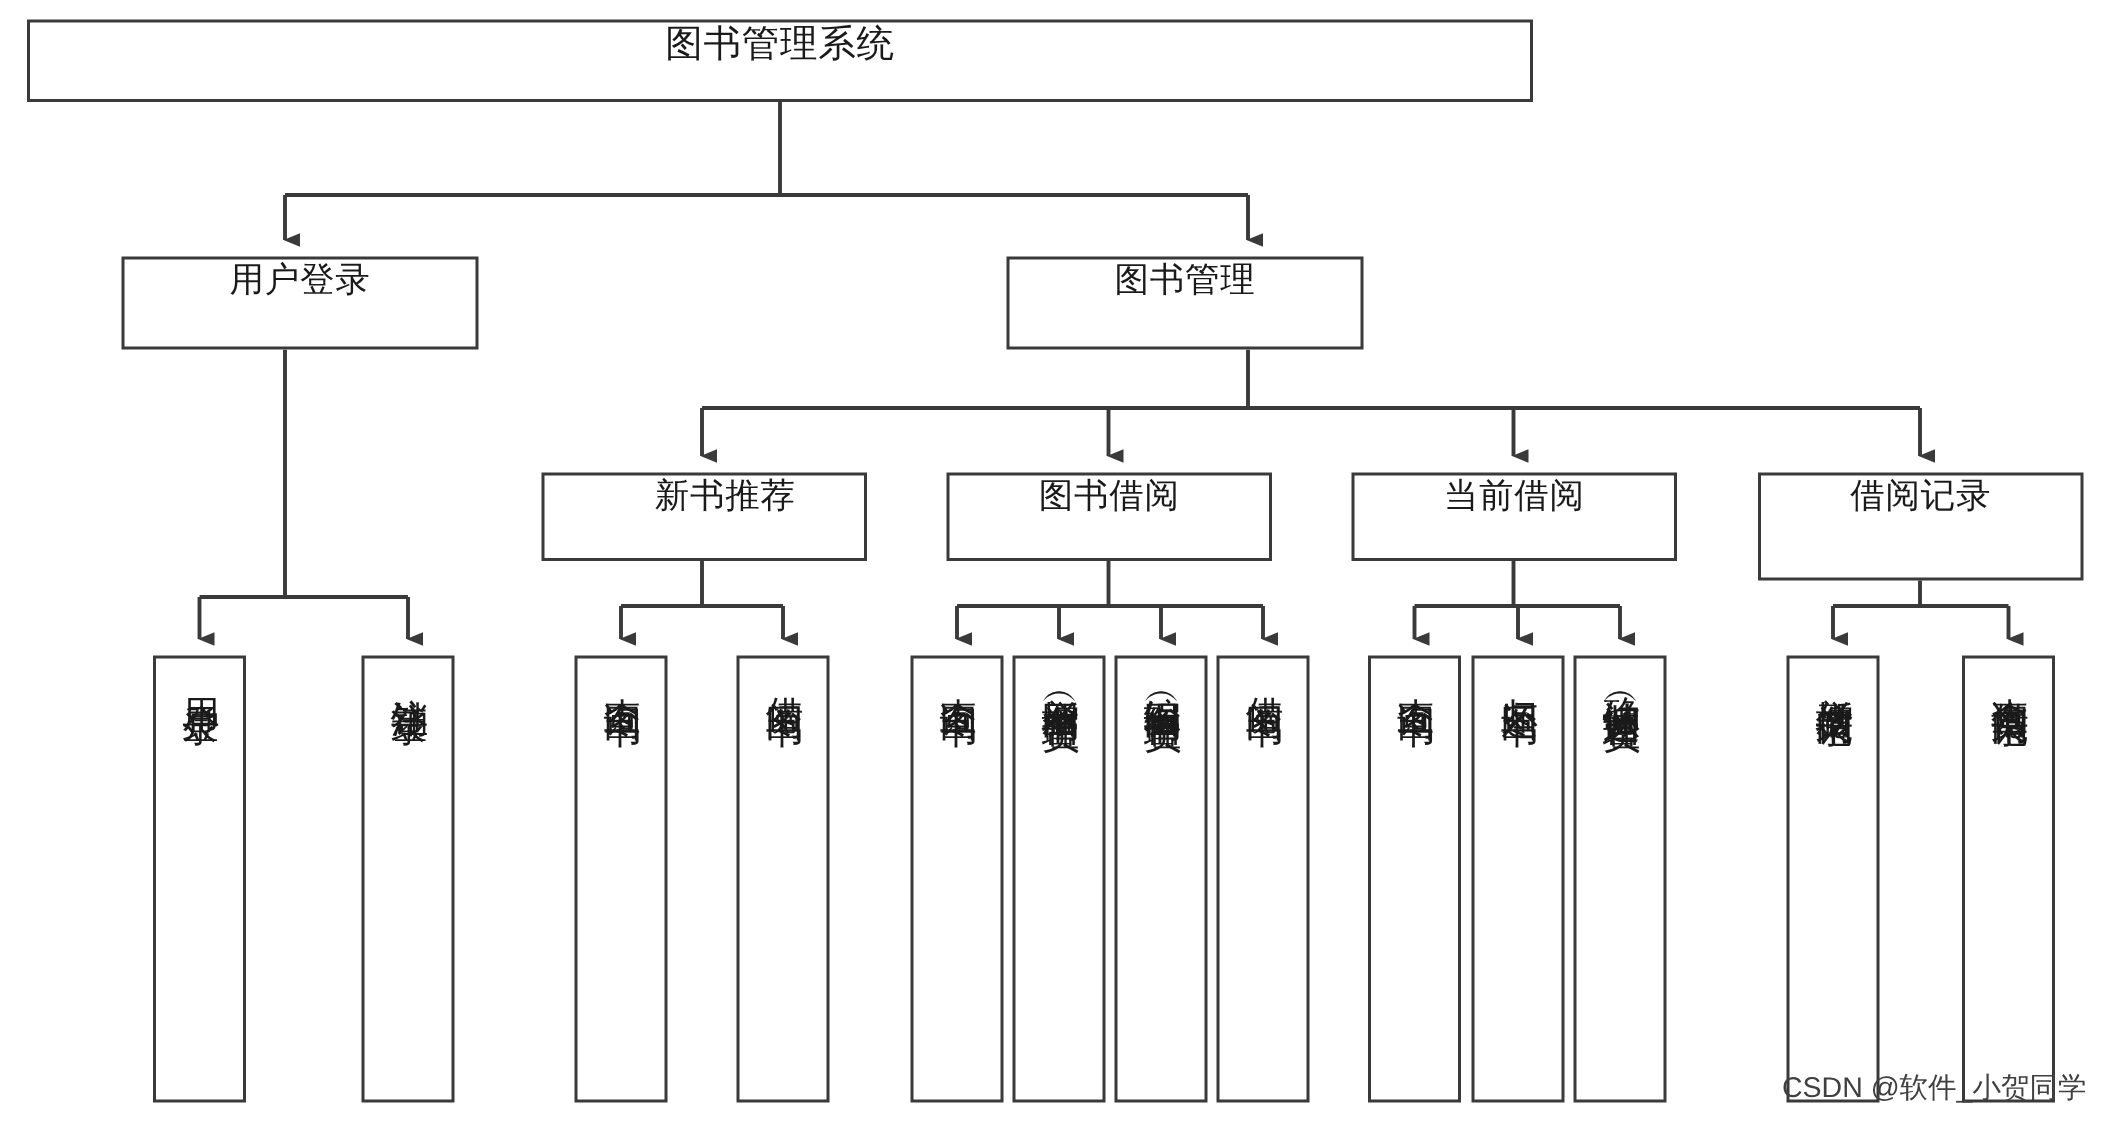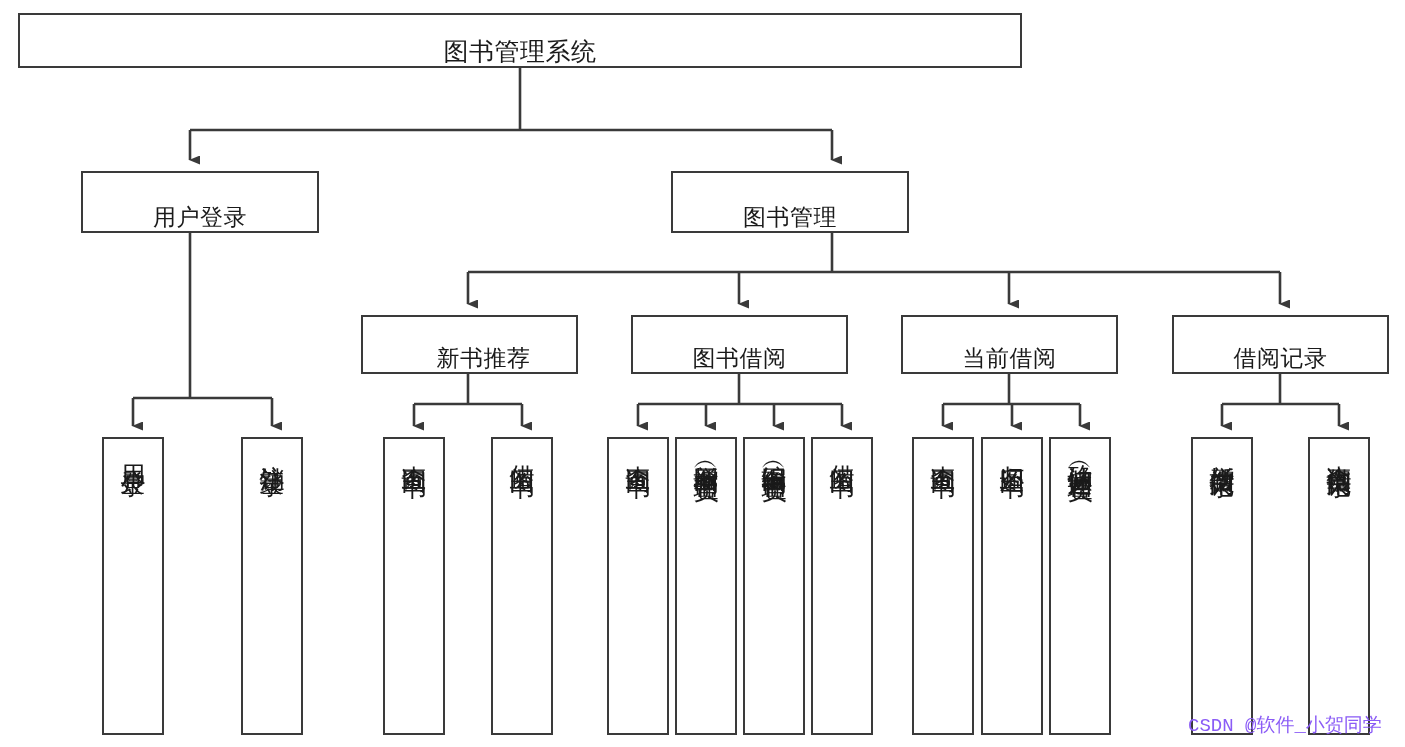--- a/index.html
+++ b/index.html
@@ -25,21 +25,21 @@
     width: 1405px;
     height: 747px;
     pointer-events: none;
   }
   .node {
     position: absolute;
     box-sizing: border-box;
     background: #ffffff;
     border: 2px solid #3a3a3a;
     display: flex;
-    align-items: flex-end;
+    align-items: flex-start;
     justify-content: center;
     color: #1a1a1a;
     z-index: 2;
   }
   .node-label {
     display: block;
     text-align: center;
     line-height: 1.18;
     letter-spacing: 0.5px;
     white-space: nowrap;
@@ -68,24 +68,24 @@
     max-height: 286px;
   }
   .node.leaf.tall .node-label {
     letter-spacing: 2px;
   }
   .watermark {
     position: absolute;
     left: 1188px;
     top: 712px;
     font-size: 19px;
-    color: #8b5cf6;
+    color: #404040;
     white-space: nowrap;
     z-index: 5;
-    font-family: Liberation Mono, monospace;
+    font-family: Liberation Sans, sans-serif;
   }
 </style>
 </head>
 <body>
 
 <div id="diagram-root">
 
   <svg id="edge-layer" viewBox="0 0 1405 747">
     <defs>
       <marker id="arrowhead" markerWidth="9" markerHeight="11" refX="4.5" refY="10" orient="auto" markerUnits="userSpaceOnUse">
@@ -149,21 +149,21 @@
 
   <div class="node branch" style="left:361px; top:315px; width:217px; height:59px;padding-left:28px;">
     <span class="node-label">新书推荐</span>
   </div>
   <div class="node branch" style="left:631px; top:315px; width:217px; height:59px;">
     <span class="node-label">图书借阅</span>
   </div>
   <div class="node branch" style="left:901px; top:315px; width:217px; height:59px;">
     <span class="node-label">当前借阅</span>
   </div>
-  <div class="node branch" style="left:1172px; top:315px; width:217px; height:59px;">
+  <div class="node branch" style="left:1172px; top:315px; width:217px; height:72px;">
     <span class="node-label">借阅记录</span>
   </div>
 
   <div class="node leaf" style="left:102px; top:437px; width:62px; height:298px;">
     <span class="node-label">用户登录</span>
   </div>
   <div class="node leaf" style="left:241px; top:437px; width:62px; height:298px;">
     <span class="node-label">注销登录</span>
   </div>
 

